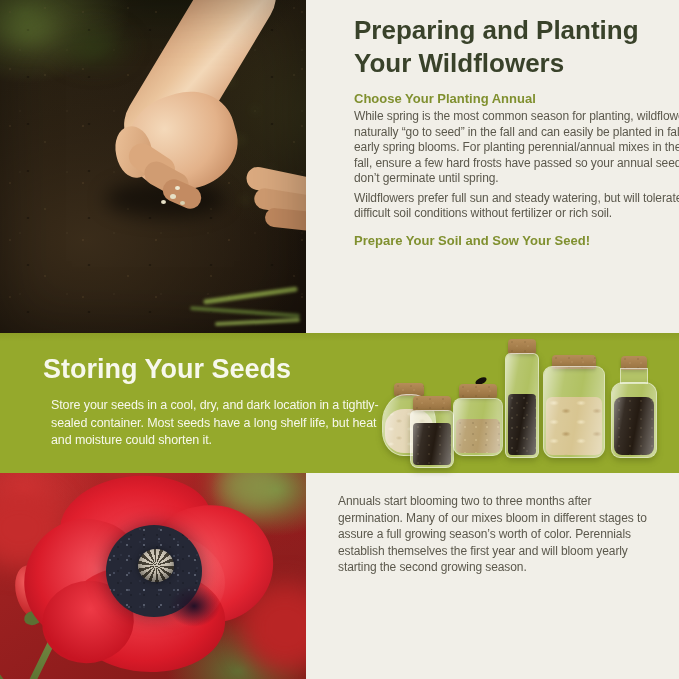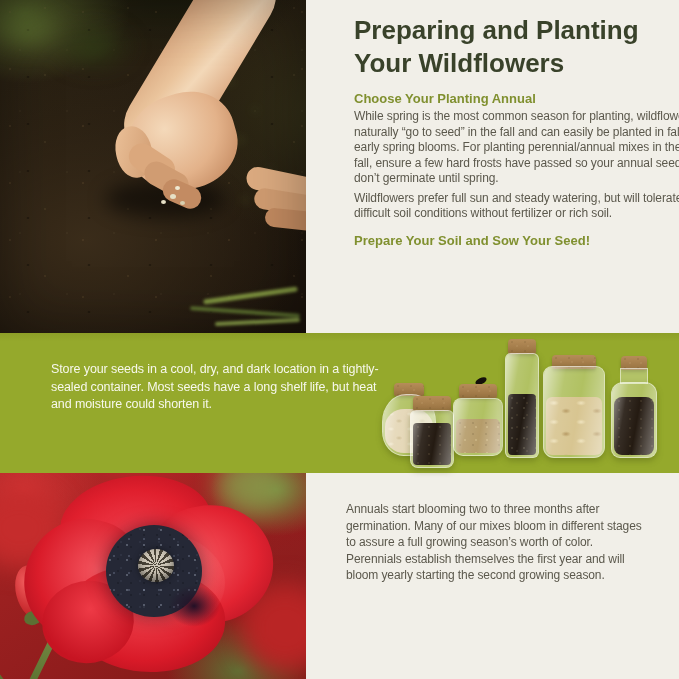--- a/index.html
+++ b/index.html
@@ -42,21 +42,21 @@
   
   .bottom-text {
     position:absolute; left:306px; top:473px; width:373px; height:206px;
     box-sizing:border-box; padding:12px 14px 0 24px; overflow:hidden;
   }
   h2.bottom-head {
     margin:0 0 9px 0; font-size:26px; line-height:33px; font-weight:bold;
     color:#39422a; width:330px;
   }
   .bottom-body {
-    margin:16px; font-size:12px; line-height:16.5px; color:#5b584c;
+    margin:8px; font-size:12px; line-height:16.5px; color:#5b584c;
     letter-spacing:-0.1px;
   }
   
   .photo-soil {
     position:absolute; left:0; top:0; width:306px; height:333px; overflow:hidden;
     background:
       radial-gradient(150px 100px at 8% 4%, rgba(86,104,44,.85), transparent 70%),
       radial-gradient(190px 120px at 55% -6%, rgba(22,24,10,.95), transparent 72%),
       radial-gradient(220px 170px at 104% 34%, rgba(66,68,32,.45), transparent 72%),
       radial-gradient(280px 210px at 28% 72%, #3a2c1a, transparent 78%),
@@ -261,20 +261,21 @@
   <div class="top-text">
     <h1 class="main-head">Preparing and Planting Your Wildflowers</h1>
     <div class="subhead">Choose Your Planting Annual</div>
     <p class="bodytext">While spring is the most common season for planting, wildflowers naturally “go to seed” in the fall and can easily be planted in fall for early spring blooms. For planting perennial/annual mixes in the fall, ensure a few hard frosts have passed so your annual seeds don’t germinate until spring.</p>
     <p class="bodytext">Wildflowers prefer full sun and steady watering, but will tolerate difficult soil conditions without fertilizer or rich soil.</p>
     <div class="subhead">Prepare Your Soil and Sow Your Seed!</div>
   </div>
 
   <div class="band">
     <div class="band-text">
+      <h2 class="band-head">Storing Your Seeds</h2>
       <p class="band-body">Store your seeds in a cool, dry, and dark location in a tightly-sealed container. Most seeds have a long shelf life, but heat and moisture could shorten it.</p>
     </div>
   </div>
 
   <div class="jars">
 
     <div class="jar" style="left:4px; bottom:14px; width:54px; height:78px;">
       <div class="cork" style="left:12px; bottom:60px; width:30px; height:13px;"></div>
       <div class="jar-body" style="height:62px; border-radius:45% 45% 40% 40%;">
         <div class="jar-fill fill-beans" style="top:14px; border-radius:40%;"></div>

